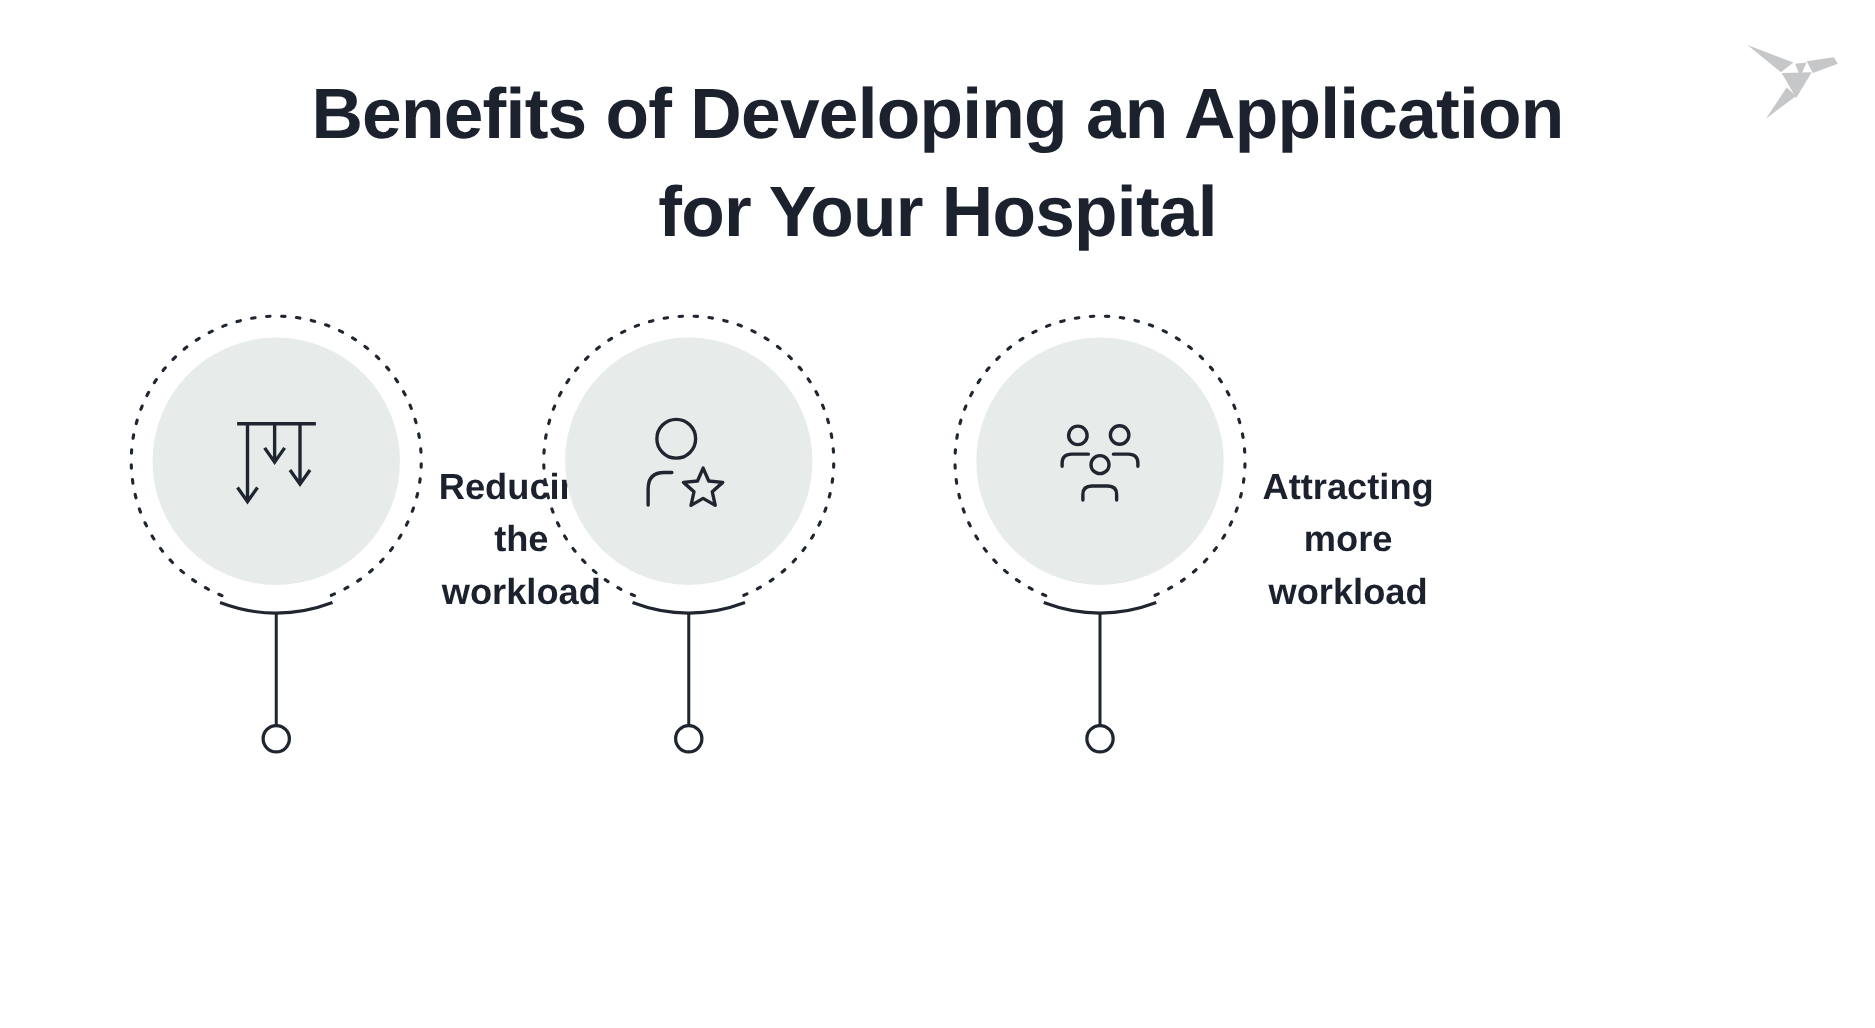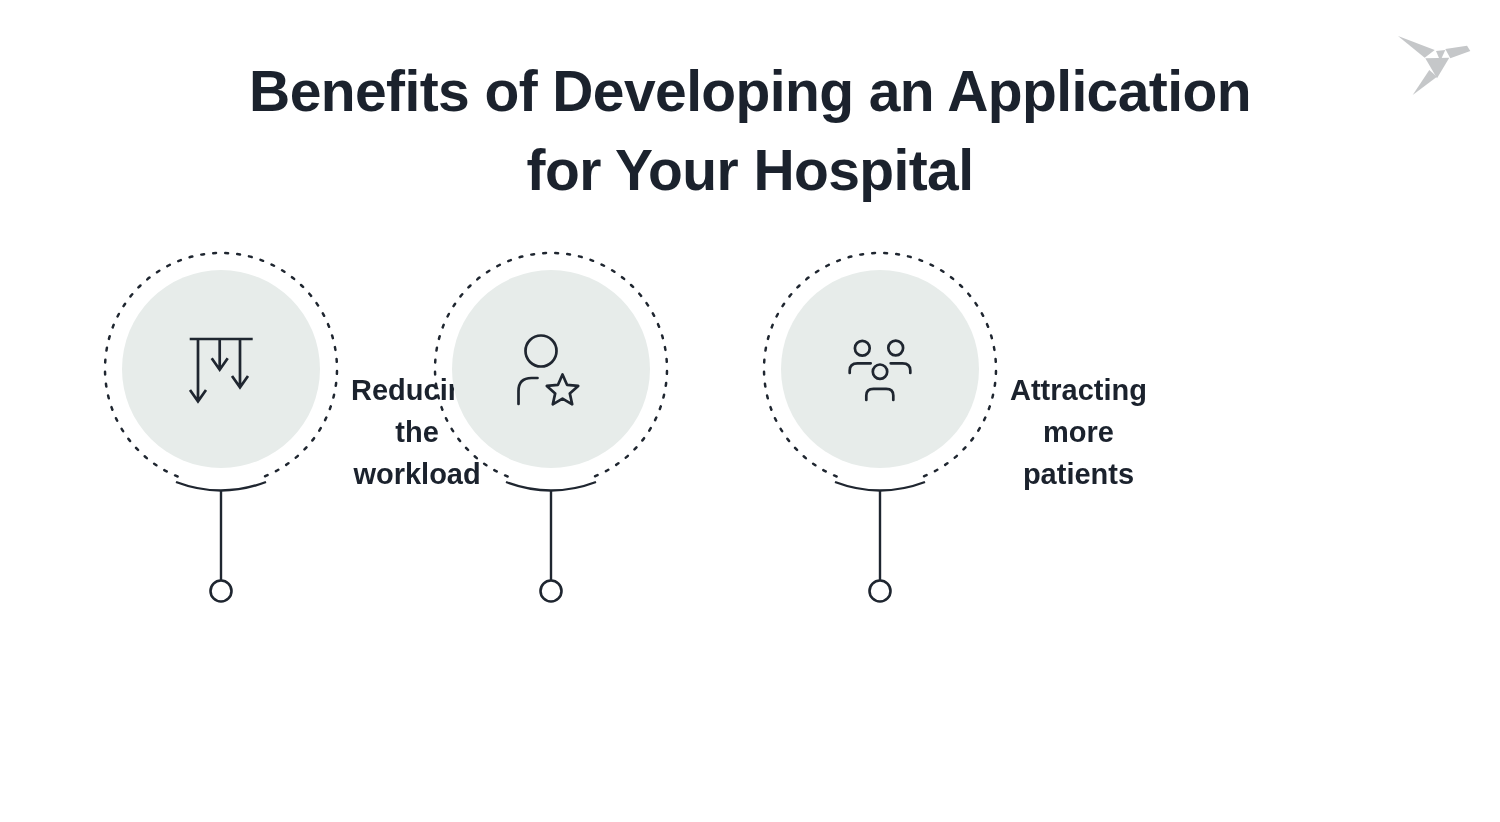--- a/index.html
+++ b/index.html
@@ -126,18 +126,18 @@
         <g class="icon" transform="translate(90,90)">
           <circle cx="22.3" cy="19.3" r="7.4"></circle>
           <circle cx="55.7" cy="19" r="7.4"></circle>
           <circle cx="40" cy="42.7" r="7.2"></circle>
           <path class="rnd" d="M9.7,44 L9.7,41.5 Q9.7,34.3 17.5,34.3 L30.7,34.3"></path>
           <path class="rnd" d="M70.3,44 L70.3,41.5 Q70.3,34.3 62.5,34.3 L50.7,34.3"></path>
           <path class="rnd" d="M26.3,71 L26.3,66.5 Q26.3,59.8 33.5,59.8 L46.2,59.8 Q53.3,59.8 53.3,66.5 L53.3,71"></path>
         </g>
       </svg>
       <div class="label">Attracting
-more patients</div>
+more workload</div>
     </div>
 
 
   </div>
 </div>
 
 </body></html>

